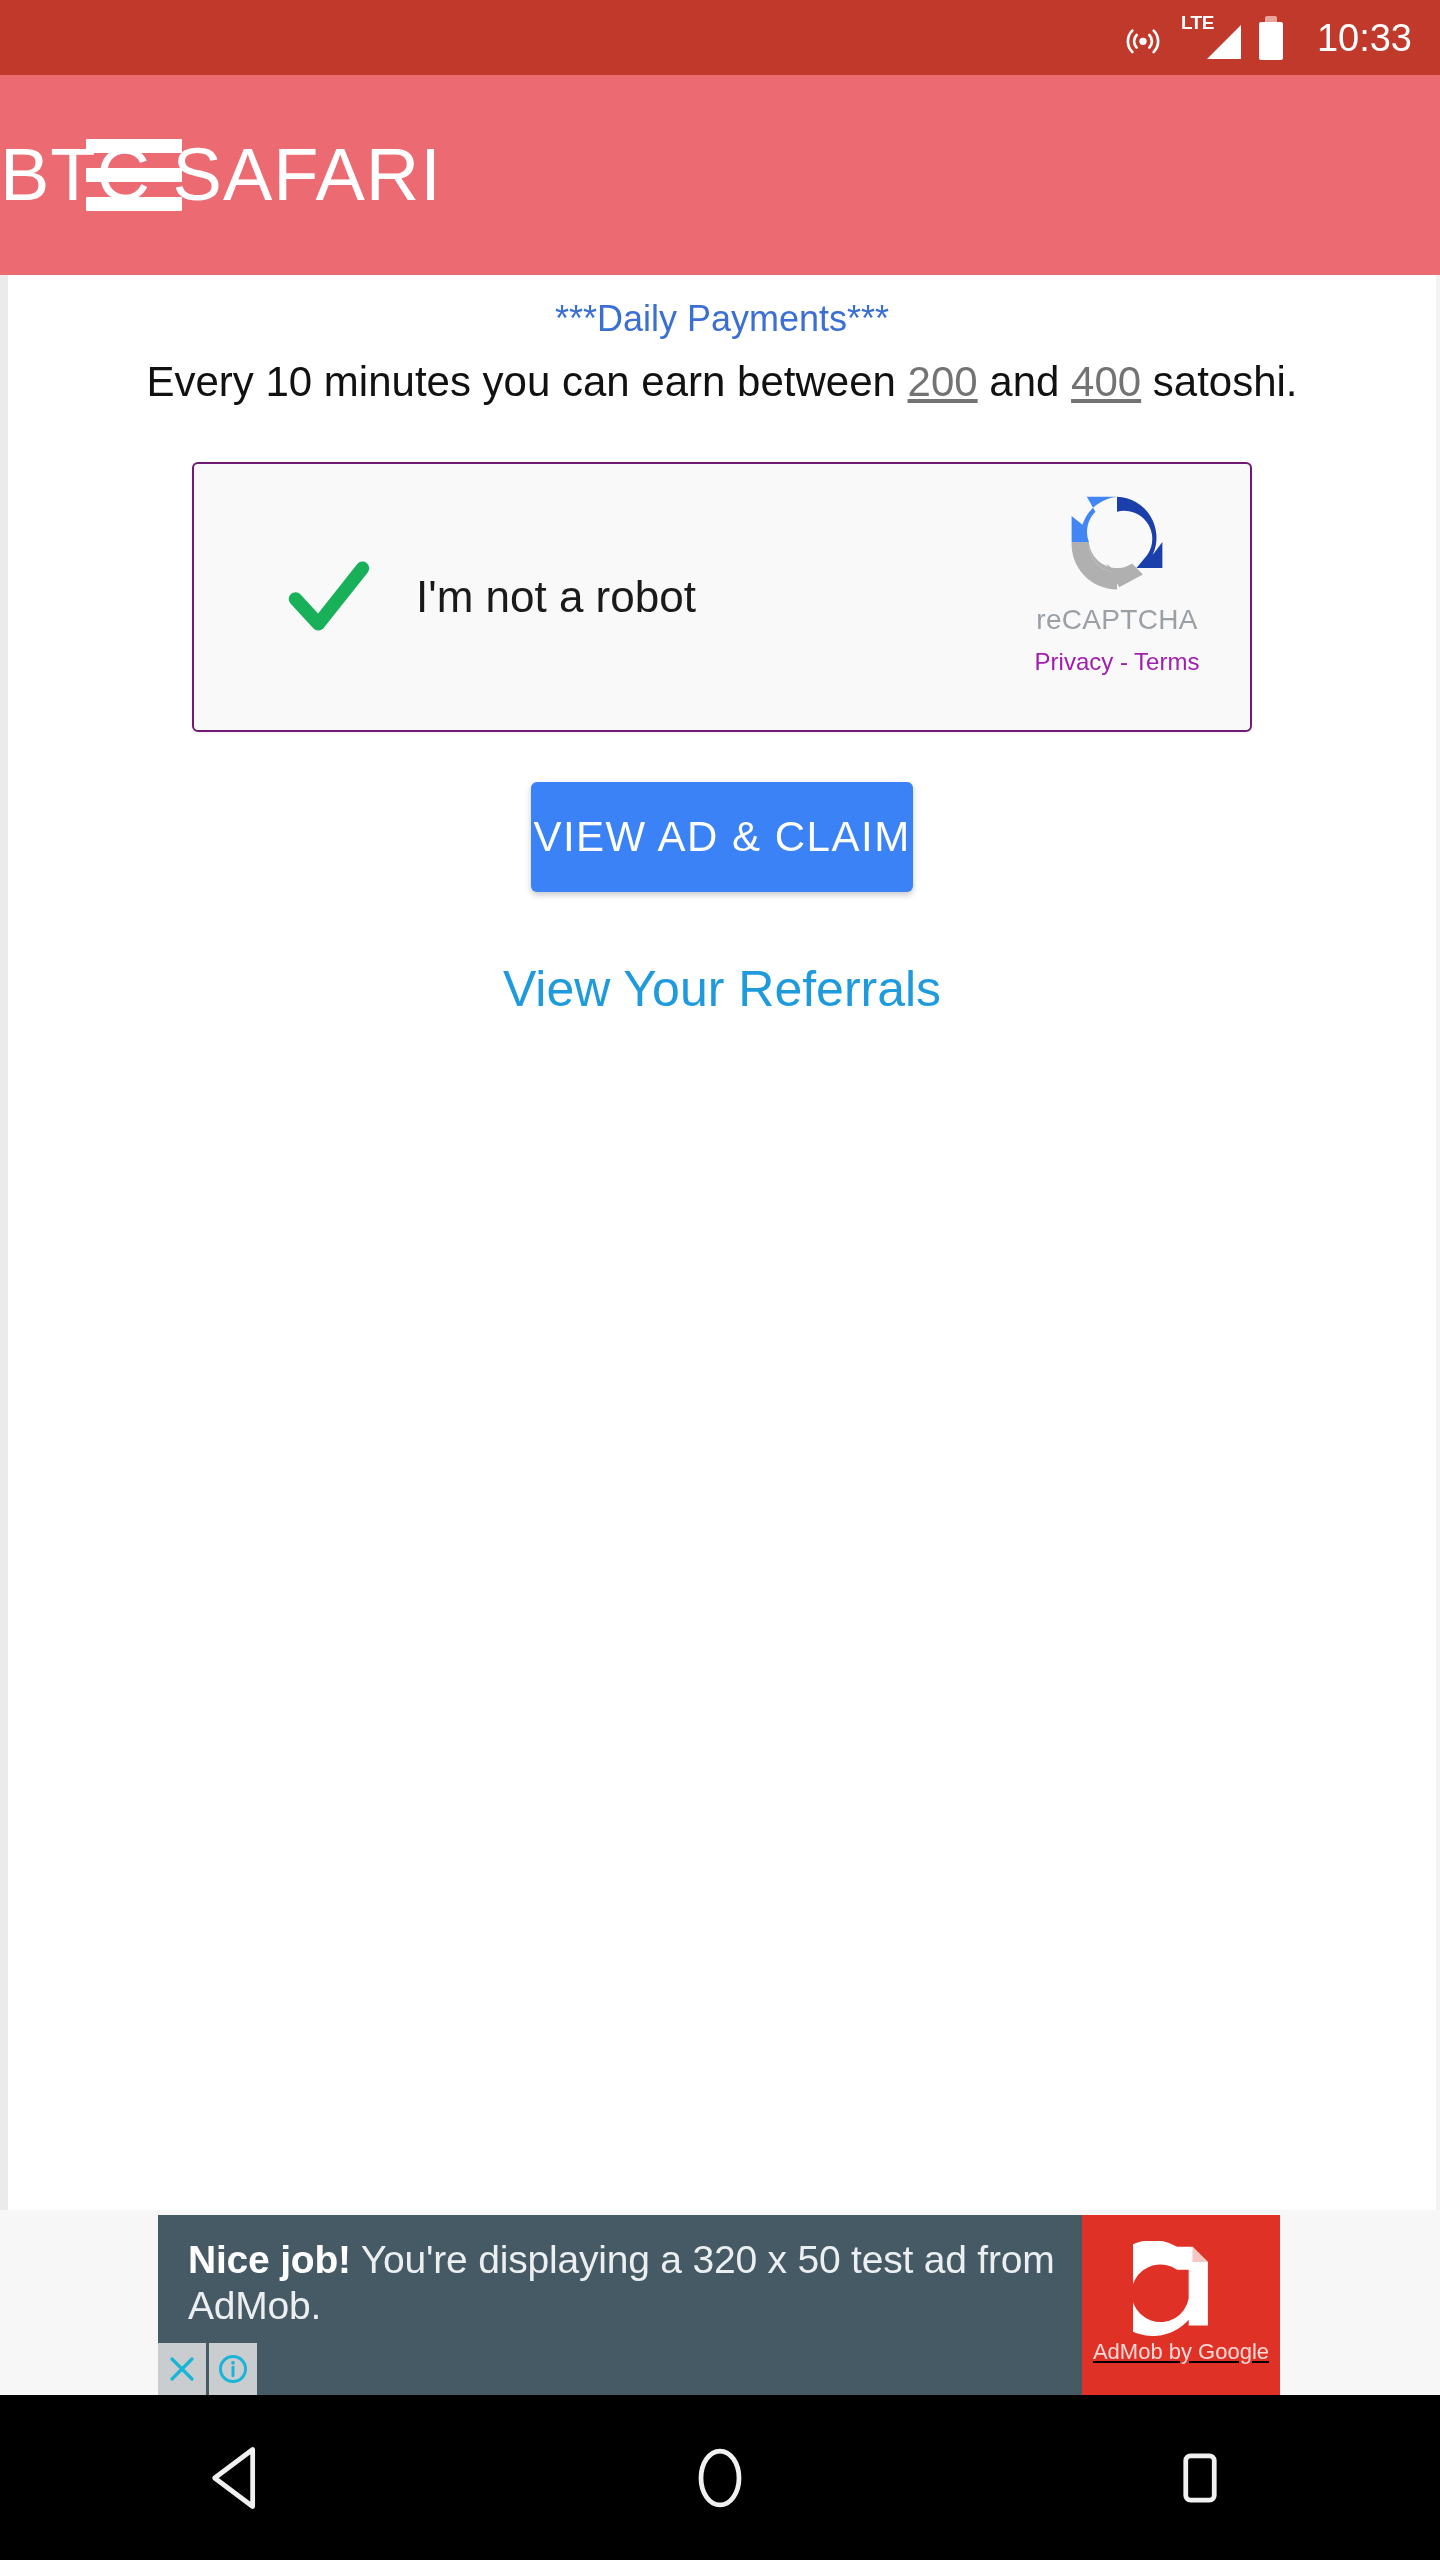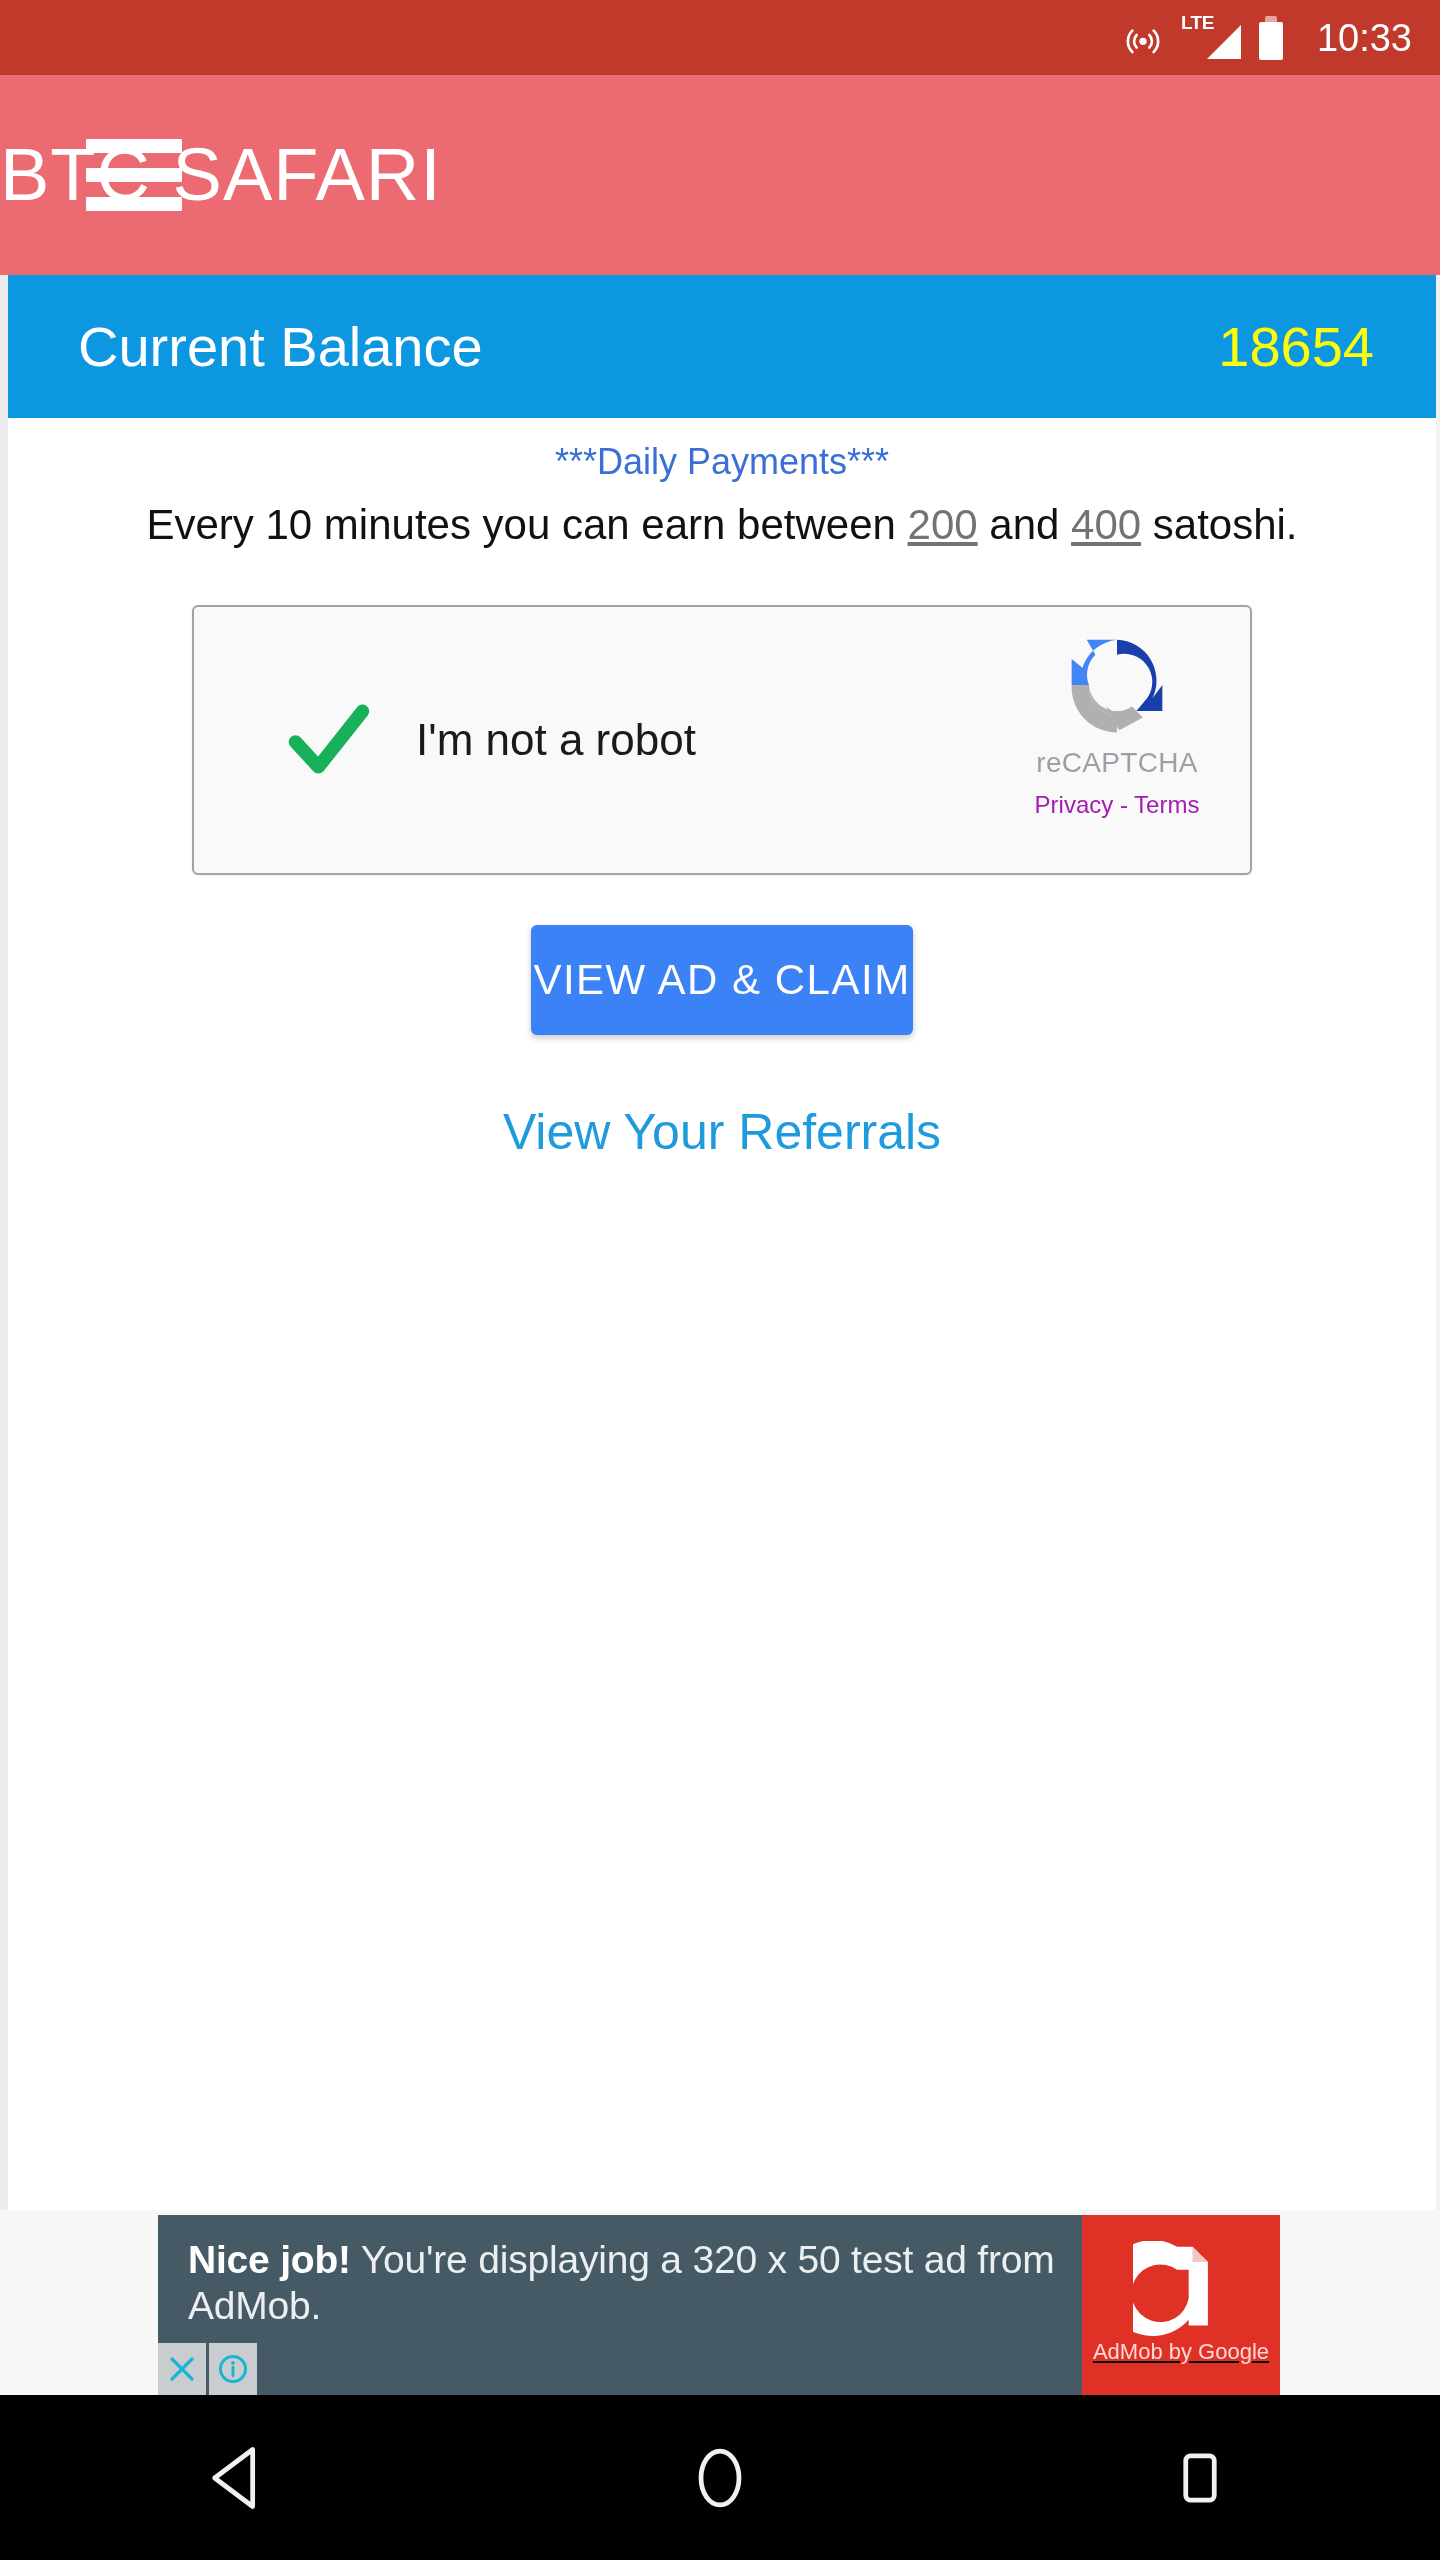--- a/index.html
+++ b/index.html
@@ -78,21 +78,21 @@
   }
   .earn-line{
     text-align:center; color:#111111; font-size:42px; font-weight:400;
     margin-top:18px; line-height:1.2;
   }
   .earn-line .amt{ color:#737373;text-decoration:underline; }
 
   
   .recaptcha{
     position:relative; width:1060px; height:270px; margin:55px auto 0 auto;
-    background:#f9f9f9; border:2px solid #a3a3a3; border-radius:6px;
+    background:#f9f9f9; border:2px solid #701a75; border-radius:6px;
     box-shadow:0 1px 3px rgba(0,0,0,.06);
   }
   .rc-check{ position:absolute; left:88px; top:50%; transform:translateY(-50%); width:92px; height:92px; }
   .rc-label{
     position:absolute; left:222px; top:50%; transform:translateY(-50%);
     font-size:44px; color:#1a1a1a; white-space:nowrap; line-height:1;
   }
   .rc-brand{ position:absolute; right:18px; top:24px; width:230px; text-align:center; }
   .rc-logo{ width:108px; height:108px; margin:0 auto; }
   .rc-name{ font-size:28px; color:#9aa0a6; margin-top:6px; letter-spacing:.3px; line-height:1; }
@@ -181,24 +181,20 @@
     <div class="hamburger">
       <span></span>
         <span></span>
         <span></span>
     </div>
     <div class="app-title">BTC SAFARI</div>
   </div>
 
   <div class="webview">
 
-    <div class="balance-bar">
-      <span class="balance-label">Current Balance</span>
-      <span class="balance-value">18654</span>
-    </div>
 
     <div class="daily-title">***Daily Payments***</div>
 
     <div class="earn-line">
       <span>Every 10 minutes you can earn between </span><span class="amt">200</span><span> and </span><span class="amt">400</span><span> satoshi.</span>
     </div>
 
     <div class="recaptcha">
       <span class="rc-check">
         <svg width="92" height="92" viewBox="0 0 48 48">

